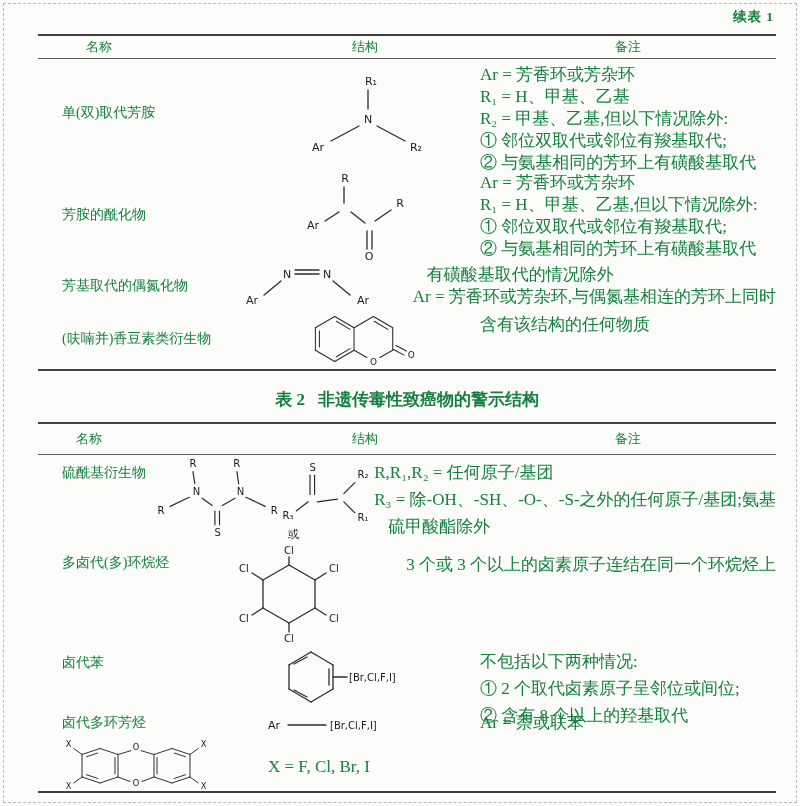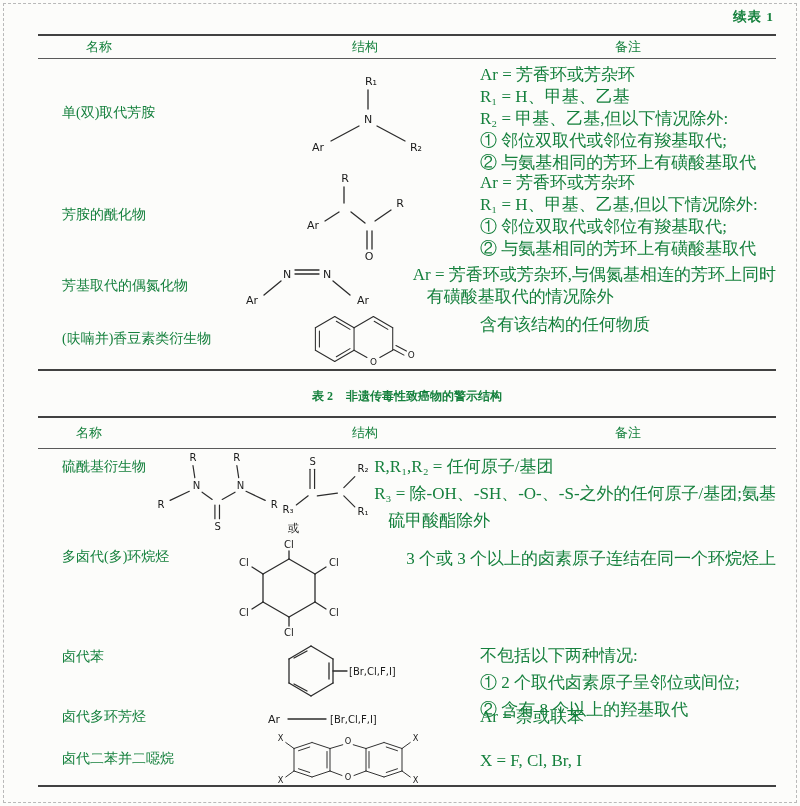--- a/index.html
+++ b/index.html
@@ -22,21 +22,21 @@
   .cell{box-sizing:border-box;}
   .cell.name{width:212px;padding-left:24px;display:flex;align-items:center;font-size:14px;}
   .t2 .cell.name{align-items:flex-start;padding-top:9px;}
   .t2 .row.vcent .cell.name{align-items:center;padding-top:0;}
   .cell.struct{width:230px;display:flex;align-items:center;justify-content:center;}
   .cell.notes{flex:1;padding-top:5px;font-size:17px;line-height:22px;}
   .t2 .cell.notes{line-height:27px;padding-top:4px;}
   .nl{white-space:nowrap;}
   .nl.cont{padding-left:14px;}
   .pt10{padding-top:10px;}
-  .t2title{text-align:center;font-weight:bold;font-size:12px;margin:17px 0 11px 0;}
+  .t2title{text-align:center;font-weight:bold;font-size:17px;margin:17px 0 11px 0;}
   .t2title .tlabel{margin-right:13px;}
   
   .sd line{stroke:#2c2c2c;stroke-width:1.3;stroke-linecap:round;}
   .sd text{font-family:"DejaVu Sans","Liberation Sans",sans-serif;font-size:11px;fill:#1b1b1b;text-anchor:middle;}
   .sd text.sm{font-size:10px;}
   .sd text.st{text-anchor:start;}
   .sd text.cjk{font-family:"Liberation Serif","DejaVu Serif",serif;font-size:12.5px;}
 </style>
 </head>
 <body>
@@ -110,22 +110,22 @@
             <text x="103" y="15">N</text>
             <line x1="71" y1="7" x2="95" y2="7"></line>
             <line x1="71" y1="11" x2="95" y2="11"></line>
             <line x1="57" y1="18" x2="40" y2="32"></line>
             <text x="28" y="41">Ar</text>
             <line x1="109" y1="18" x2="126" y2="32"></line>
             <text x="139" y="41">Ar</text>
           </svg>
         </div>
         <div class="cell notes" style="padding-top:2px;">
+          <div class="nl cont">有磺酸基取代的情况除外</div>
           <div class="nl">Ar = 芳香环或芳杂环,与偶氮基相连的芳环上同时</div>
-          <div class="nl cont">有磺酸基取代的情况除外</div>
         </div>
       </div>
 
       <div class="row" style="height:60px;">
         <div class="cell name">(呋喃并)香豆素类衍生物</div>
         <div class="cell struct">
           <svg class="sd" width="113" height="58" viewBox="0 0 140 72" style="margin-left:-10px;">
             <line x1="38" y1="8" x2="62" y2="22"></line>
             <line x1="62" y1="22" x2="62" y2="50"></line>
             <line x1="62" y1="50" x2="38" y2="64"></line>
@@ -268,21 +268,20 @@
             <line x1="28" y1="11" x2="66" y2="11"></line>
             <text x="70" y="15" class="st sm">[Br,Cl,F,I]</text>
           </svg>
         </div>
         <div class="cell notes" style="padding-top:0;">
           <div class="nl">Ar = 萘或联苯</div>
         </div>
       </div>
 
       <div class="row vcent" style="height:52px;">
-        <div class="cell name">卤代二苯并二噁烷</div>
         <div class="cell struct">
           <svg class="sd" width="162" height="54" viewBox="0 0 216 72" style="margin-left:-35px;">
             <text x="108" y="16">O</text>
             <line x1="101" y1="17" x2="84" y2="22"></line>
             <line x1="115" y1="17" x2="132" y2="22"></line>
             <text x="108" y="64">O</text>
             <line x1="84" y1="52" x2="100" y2="58"></line>
             <line x1="116" y1="58" x2="132" y2="52"></line>
             <line x1="84" y1="22" x2="84" y2="52"></line>
             <line x1="80" y1="26" x2="80" y2="48"></line>

